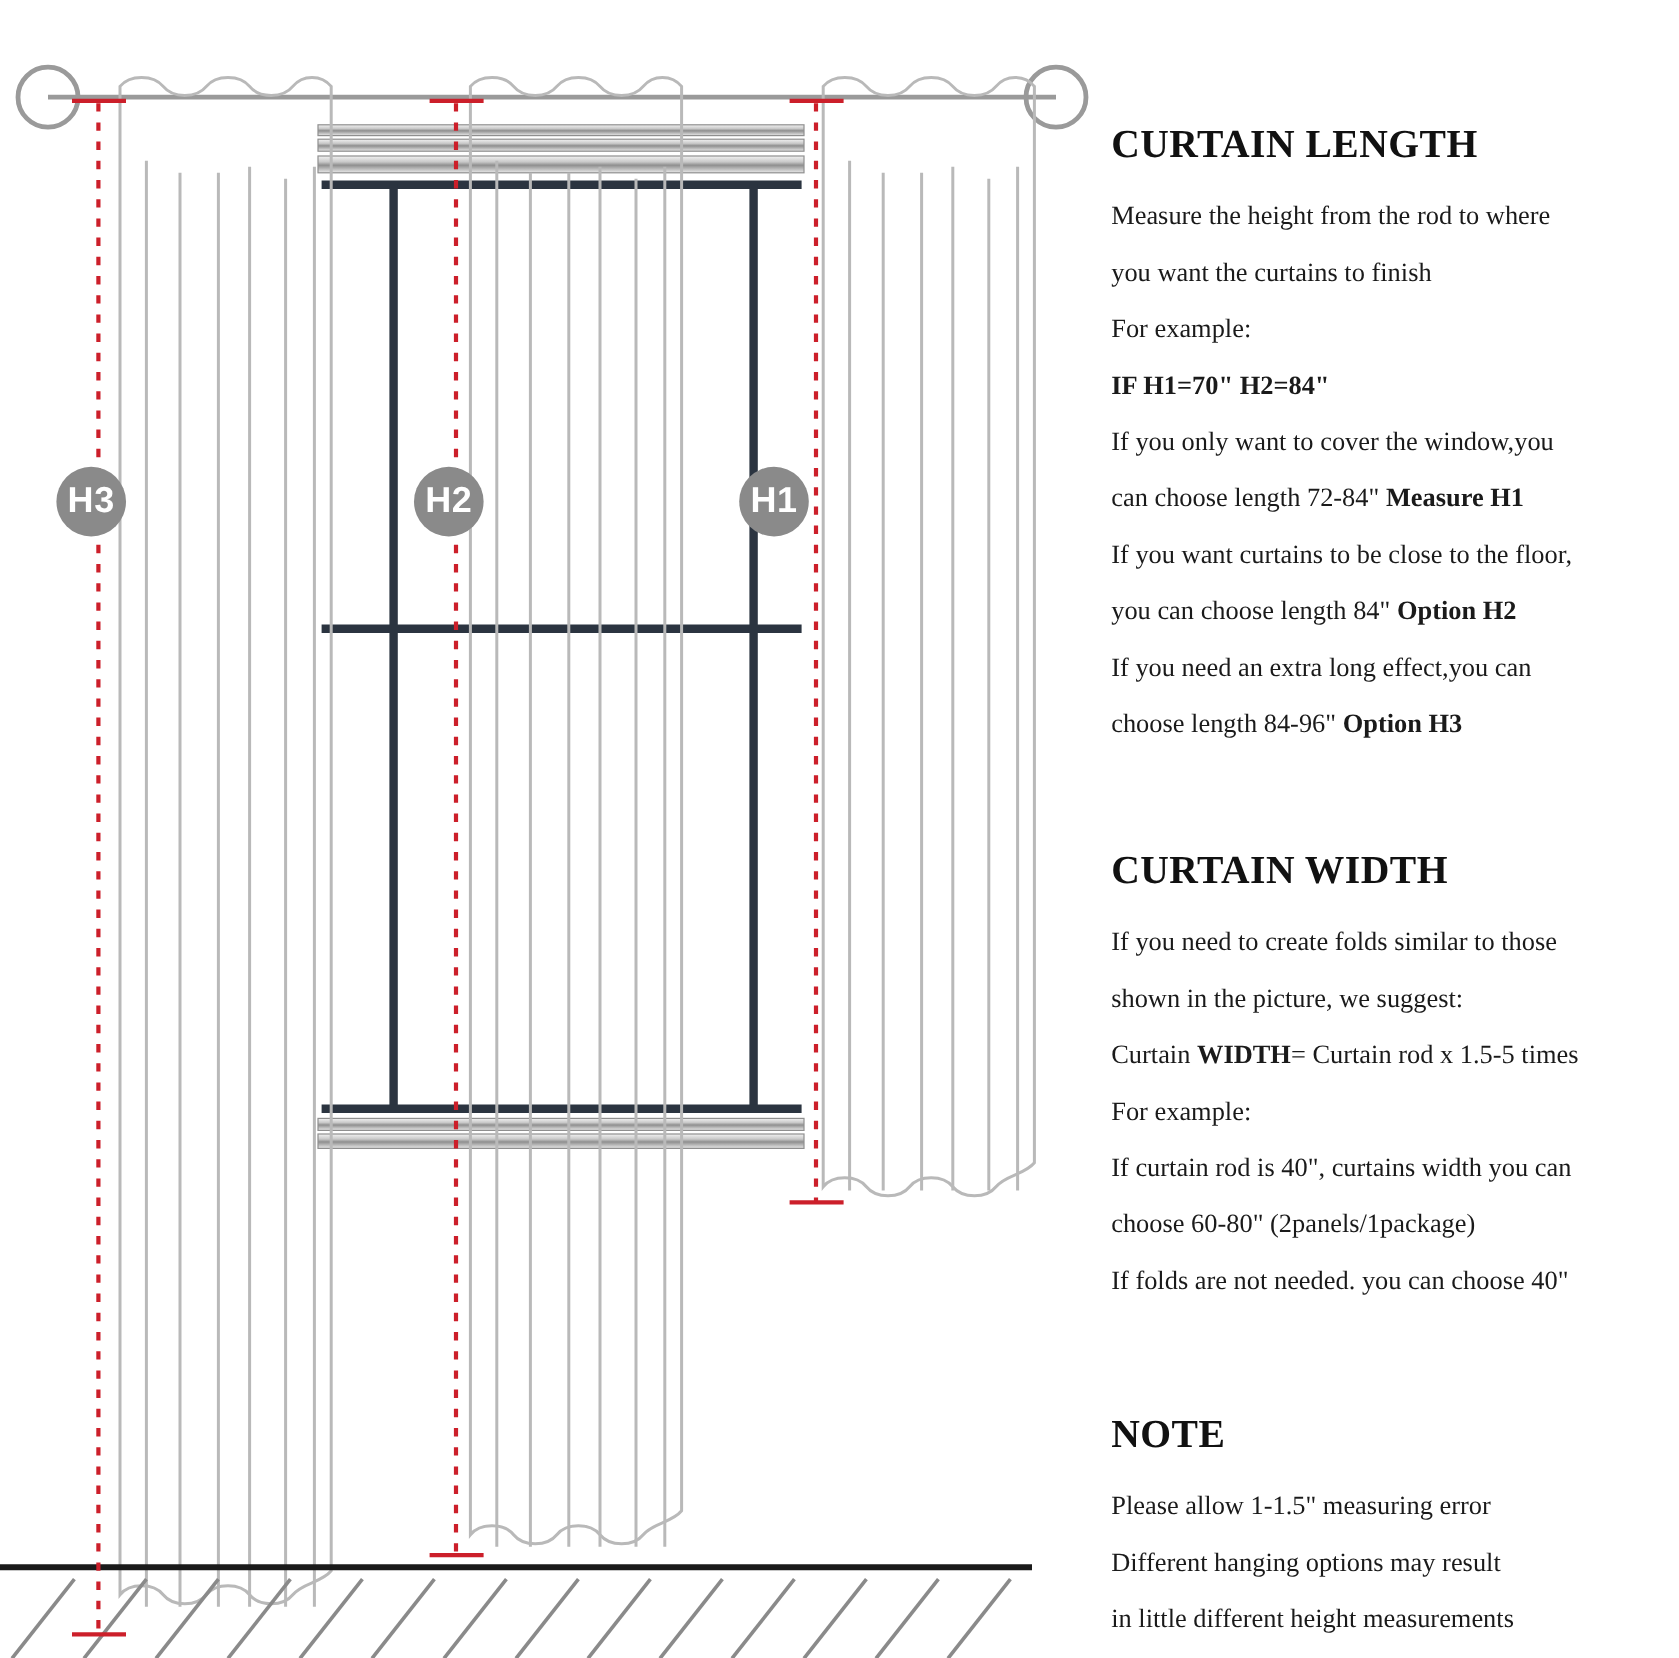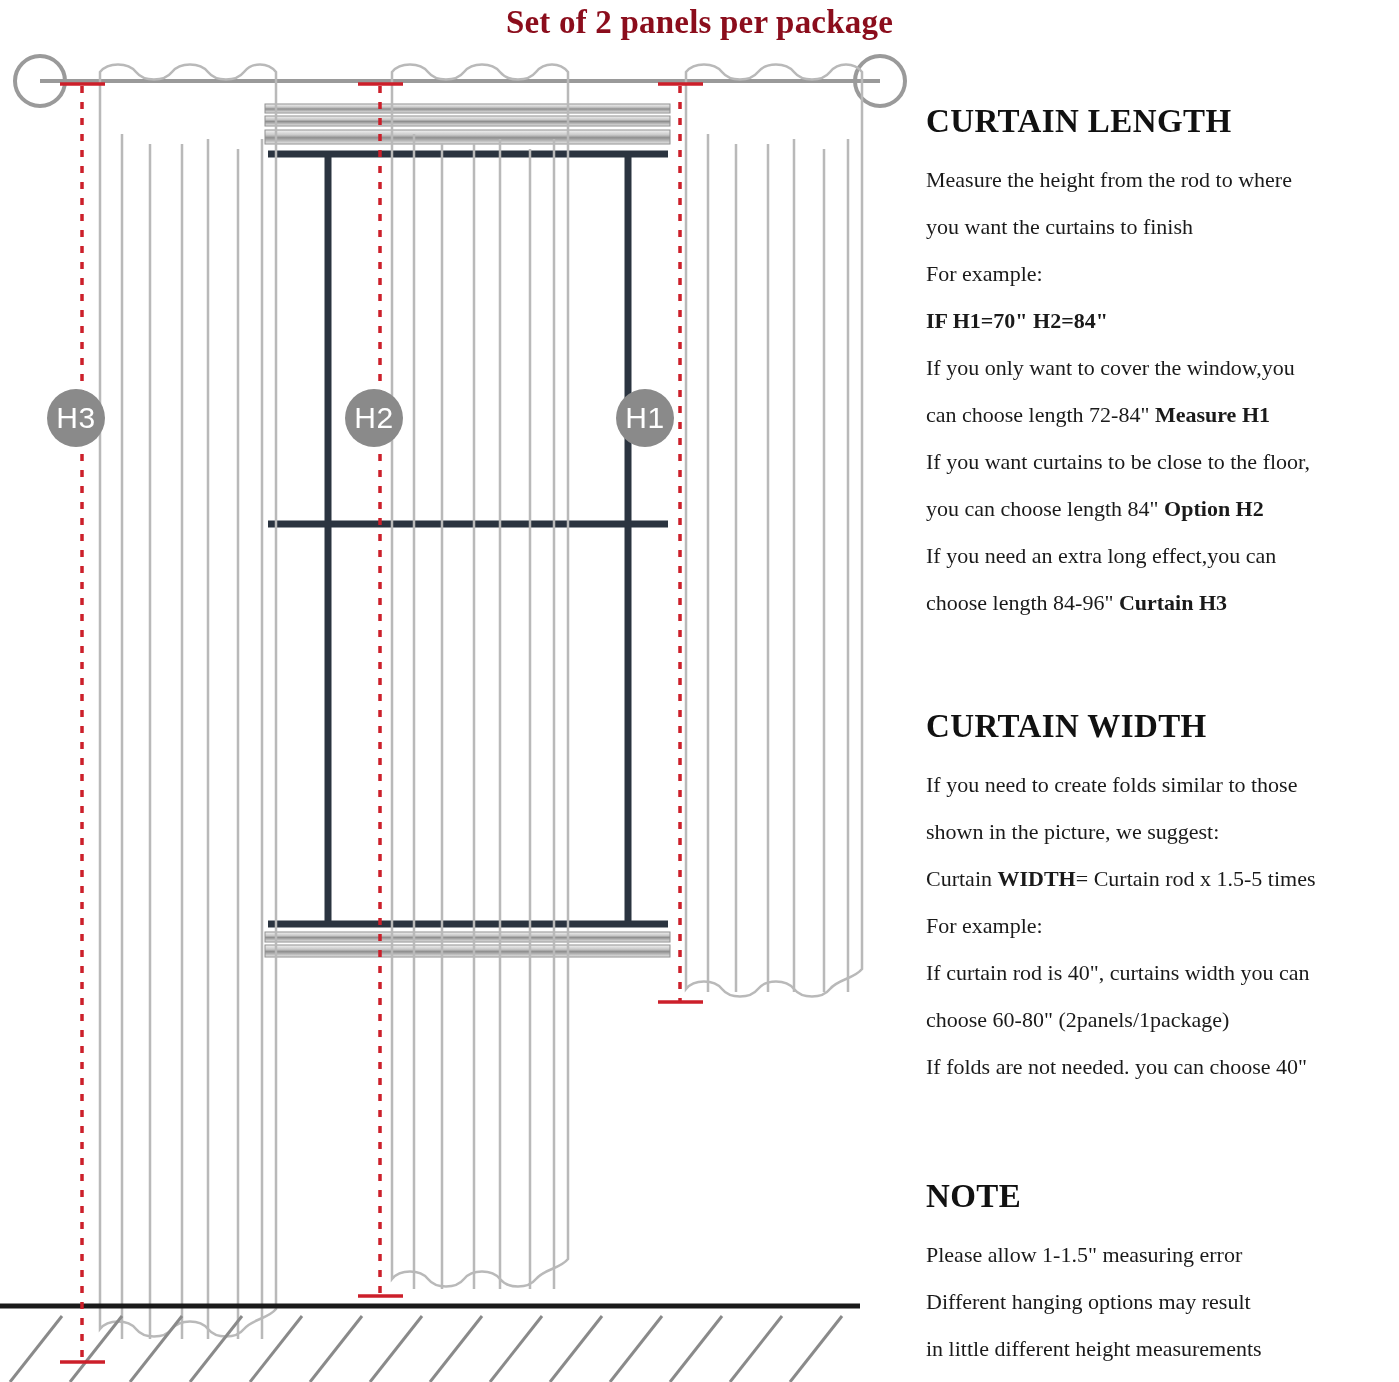--- a/index.html
+++ b/index.html
@@ -50,21 +50,21 @@
   
   .hmark {
     position: absolute;
     width: 58px;
     height: 58px;
     border-radius: 50%;
     background: #8a8a8a;
     color: #ffffff;
     font-family: "Liberation Sans", sans-serif;
     font-size: 30px;
-    font-weight: 400;
+    font-weight: 700;
     display: flex;
     align-items: center;
     justify-content: center;
     letter-spacing: 0.5px;
   }
   .h3mark { left: 47px;  top: 345px; }
   .h2mark { left: 345px; top: 345px; }
   .h1mark { left: 616px; top: 345px; }
 
   
@@ -95,21 +95,20 @@
   .block-width  { position: absolute; left: 6px; top: 645px; width: 478px; }
   .block-note   { position: absolute; left: 6px; top: 1115px; width: 478px; }
 
   .line { white-space: nowrap; }
 </style>
 </head>
 <body>
 
 <div class="root">
 
-  <div class="title">Set of 2 panels per package</div>
 
   <div class="diagram">
     <svg width="910" height="1338" viewBox="0 0 910 1338" xmlns="http://www.w3.org/2000/svg">
       <defs>
         <linearGradient id="rodGrad" x1="0" y1="0" x2="0" y2="1">
           <stop offset="0%" stop-color="#f2f2f2"></stop>
           <stop offset="35%" stop-color="#c9c9c9"></stop>
           <stop offset="55%" stop-color="#8f8f8f"></stop>
           <stop offset="100%" stop-color="#e9e9e9"></stop>
         </linearGradient>
@@ -227,21 +226,21 @@
       <div class="sec-body">
         <div class="line">Measure the height from the rod to where</div>
         <div class="line">you want the curtains to finish</div>
         <div class="line">For example:</div>
         <div class="line b">IF H1=70"  H2=84"</div>
         <div class="line">If you only want to cover the window,you</div>
         <div class="line"><span>can choose length 72-84" </span><span class="b">Measure H1</span></div>
         <div class="line">If you want curtains to be close to the floor,</div>
         <div class="line"><span>you can choose length 84" </span><span class="b">Option H2</span></div>
         <div class="line">If you need an extra long effect,you can</div>
-        <div class="line"><span>choose length 84-96" </span><span class="b">Curtain H3</span></div>
+        <div class="line"><span>choose length 84-96" </span><span class="b">Option H3</span></div>
       </div>
     </div>
 
     <div class="block-width">
       <h2 class="sec-head">CURTAIN WIDTH</h2>
       <div class="sec-body">
         <div class="line">If you need to create folds similar to those</div>
         <div class="line">shown in the picture, we suggest:</div>
         <div class="line"><span>Curtain </span><span class="b">WIDTH</span><span>= Curtain rod x 1.5-5 times</span></div>
         <div class="line">For example:</div>

